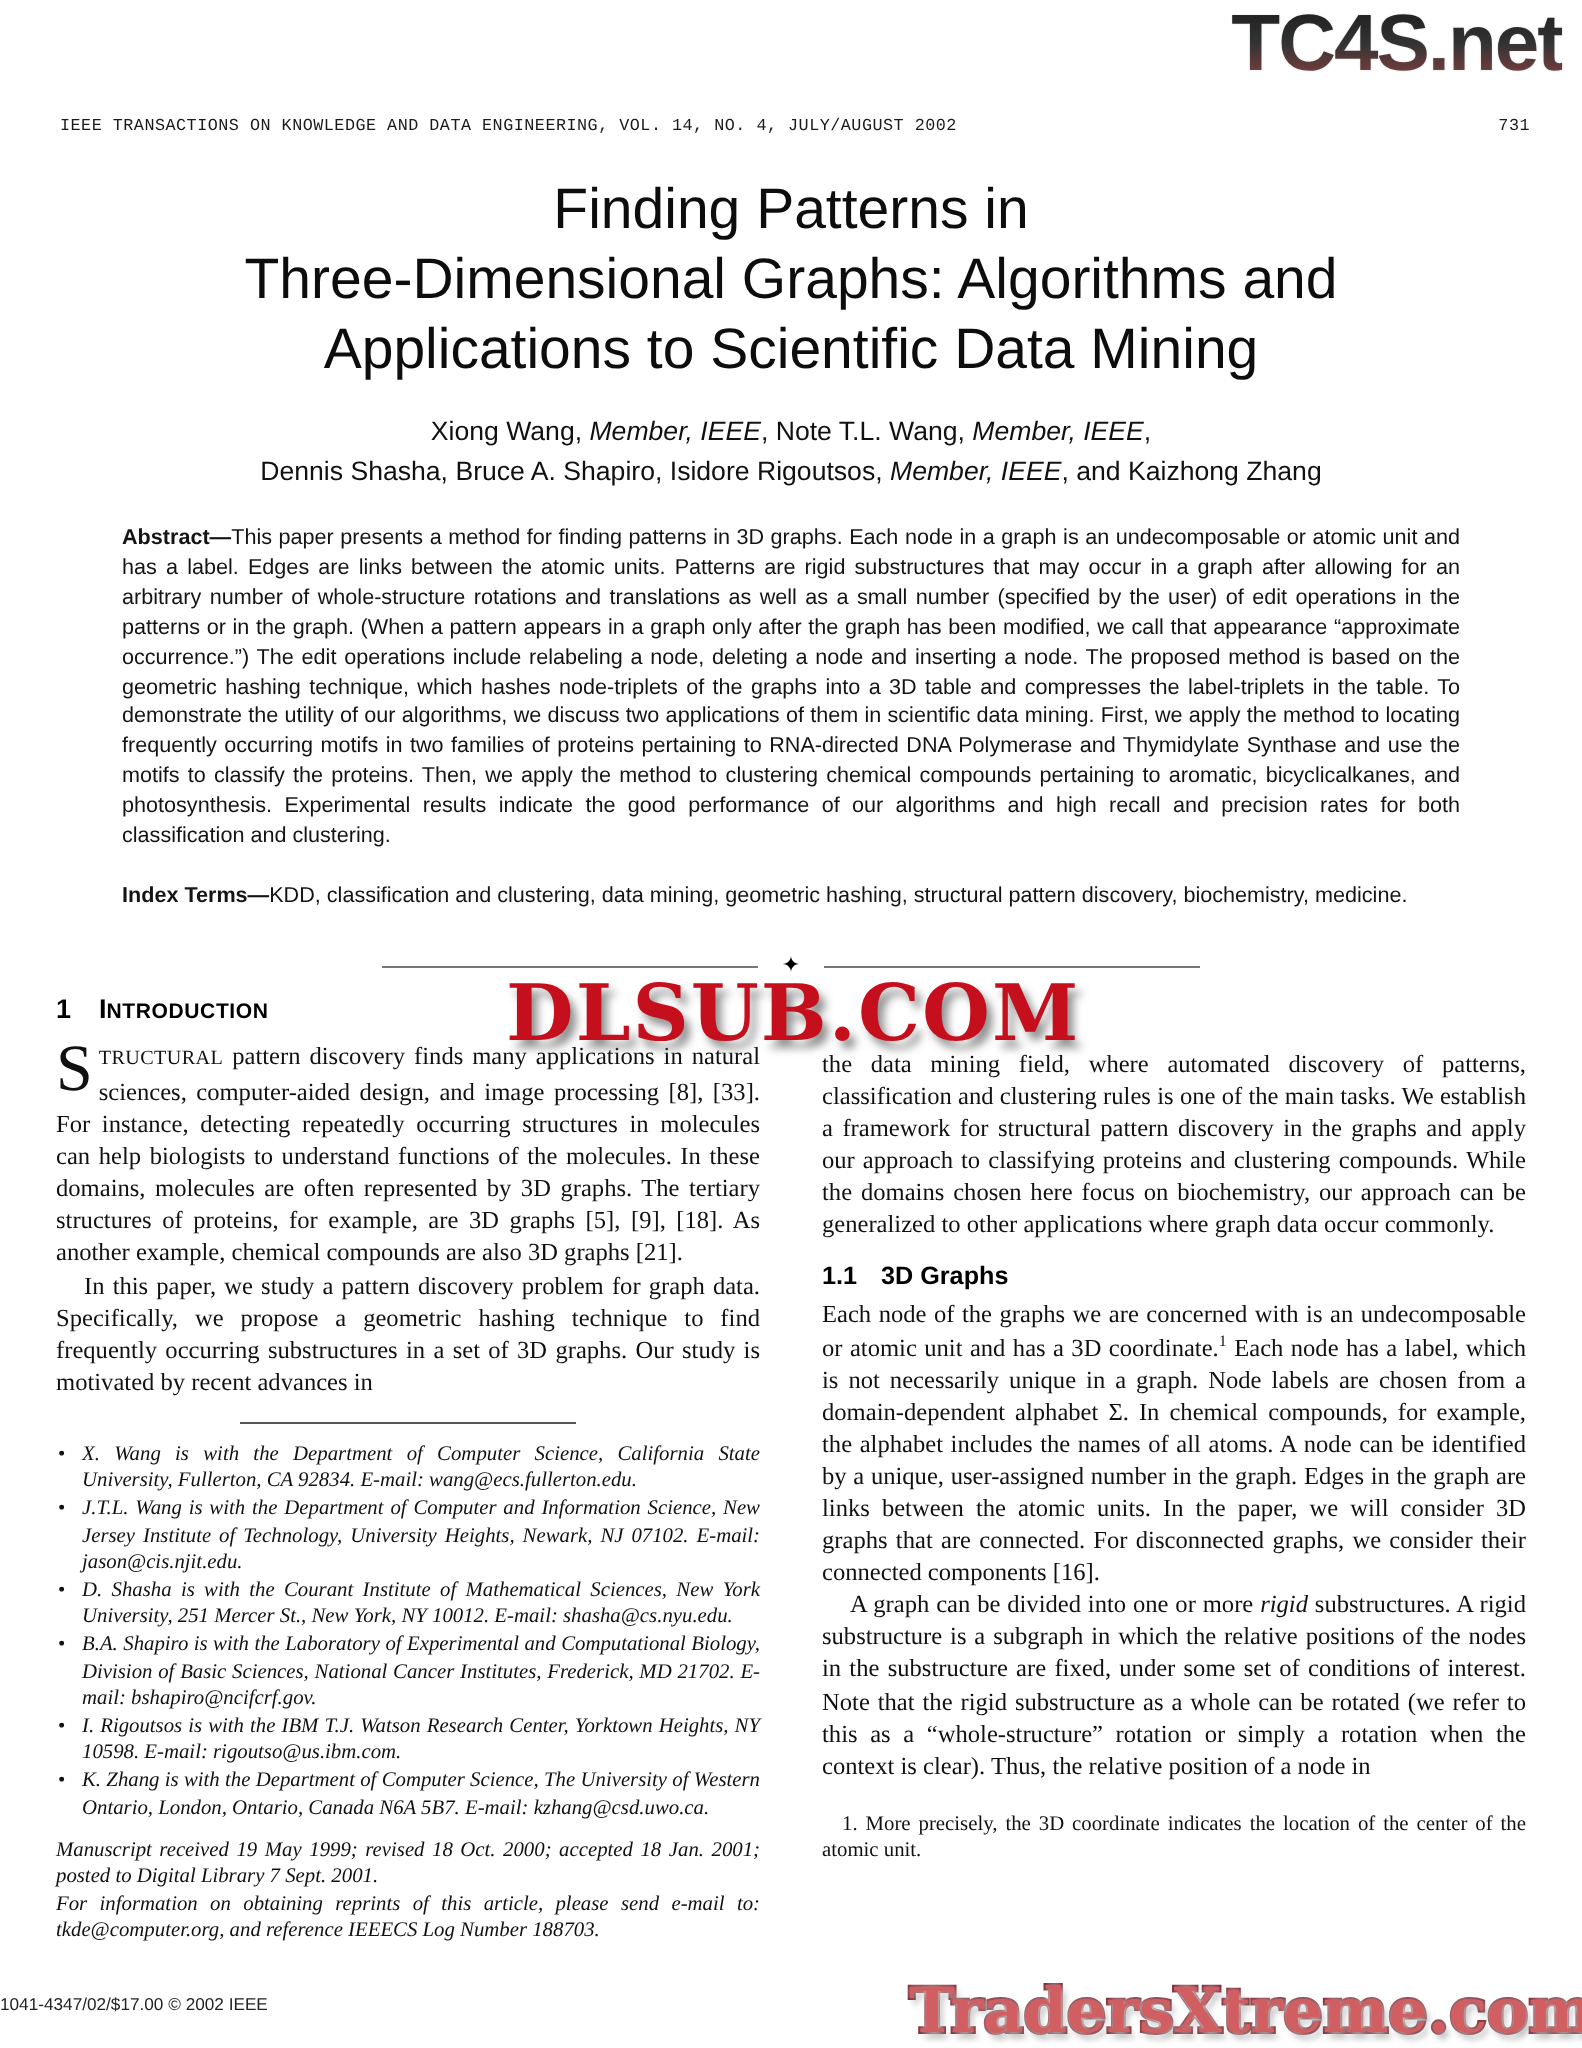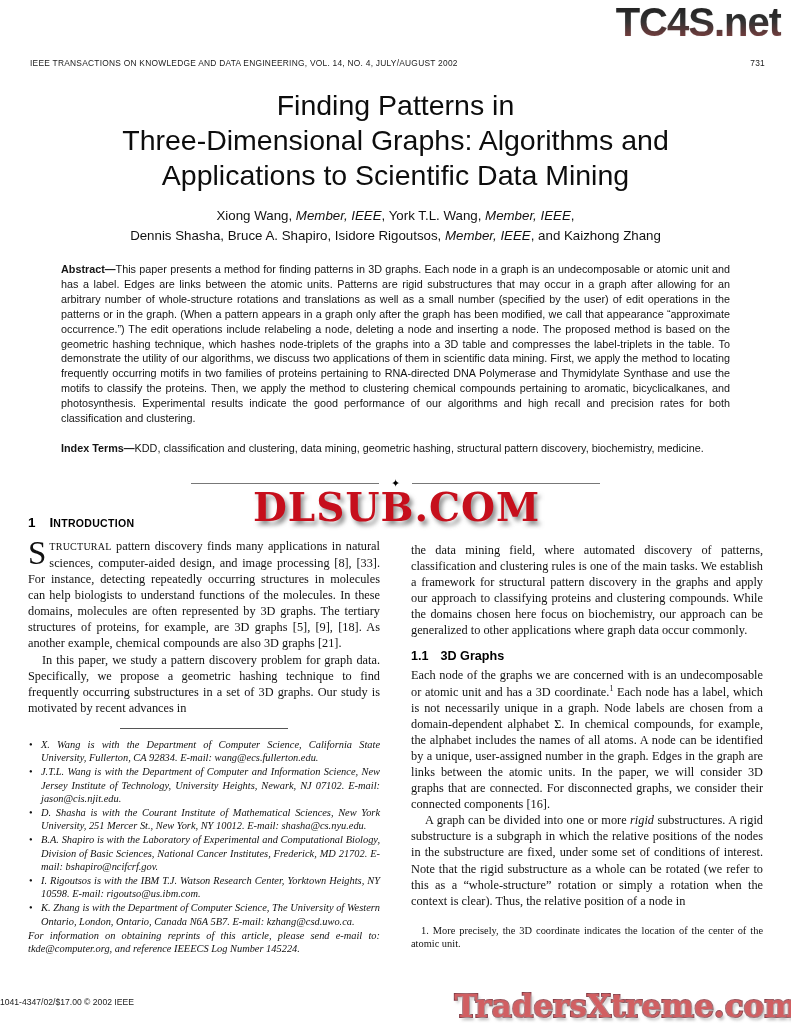--- a/index.html
+++ b/index.html
@@ -38,21 +38,21 @@
     color:#d15f62;
     -webkit-text-stroke:2px #701722;
     paint-order:stroke fill;
     text-shadow:0 0 5px rgba(255,255,255,0.9),2px 3px 3px rgba(130,130,130,0.6);
     z-index:30;white-space:nowrap;
   }
   
   .running-header{
     position:absolute;top:58px;left:30px;right:26px;
     display:flex;justify-content:space-between;
-    font-family:Liberation Sans, sans-serif;
+    font-family:Liberation Mono, monospace;
     font-size:8.4px;letter-spacing:0.25px;color:#1a1a1a;
   }
   
   .title{
     margin:88px 40px 0;
     text-align:center;
     font-family:"Liberation Sans",sans-serif;
     font-size:28.5px;line-height:35px;font-weight:normal;
     color:#0d0d0d;
   }
@@ -75,21 +75,21 @@
   
   .separator{
     margin:22px 0 0;
     display:flex;align-items:center;justify-content:center;gap:12px;
   }
   .separator .rule{width:188px;height:1px;background:#777;}
   .separator .diamond{font-size:11px;color:#000;line-height:1;}
   
   .columns{
     display:flex;gap:31px;
-    margin:26px 28px 0;
+    margin:8px 28px 0;
     position:relative;z-index:5;
   }
   .col{flex:1;min-width:0;}
   .col p{
     margin:0;
     font-size:12.3px;line-height:16.1px;
     text-align:justify;
   }
   .col p.indent{text-indent:14px;}
   h2.sec{
@@ -154,21 +154,21 @@
     <span>731</span>
   </div>
 
   <div class="title">
     <div>Finding Patterns in</div>
     <div>Three-Dimensional Graphs: Algorithms and</div>
     <div>Applications to Scientific Data Mining</div>
   </div>
 
   <div class="authors">
-    <div><span>Xiong Wang, </span><span class="italic">Member, IEEE</span><span>, York T.L. Wang, </span><span class="italic">Member, IEEE</span><span>,</span></div>
+    <div><span>Xiong Wang, </span><span class="italic">Member, IEEE</span><span>, Note T.L. Wang, </span><span class="italic">Member, IEEE</span><span>,</span></div>
     <div><span>Dennis Shasha, Bruce A. Shapiro, Isidore Rigoutsos, </span><span class="italic">Member, IEEE</span><span>, and Kaizhong Zhang</span></div>
   </div>
 
   <div class="abstract-block">
     <span class="lbl">Abstract—</span><span>This paper presents a method for finding patterns in 3D graphs. Each node in a graph is an undecomposable or atomic unit and has a label. Edges are links between the atomic units. Patterns are rigid substructures that may occur in a graph after allowing for an arbitrary number of whole-structure rotations and translations as well as a small number (specified by the user) of edit operations in the patterns or in the graph. (When a pattern appears in a graph only after the graph has been modified, we call that appearance “approximate occurrence.”) The edit operations include relabeling a node, deleting a node and inserting a node. The proposed method is based on the geometric hashing technique, which hashes node-triplets of the graphs into a 3D table and compresses the label-triplets in the table. To demonstrate the utility of our algorithms, we discuss two applications of them in scientific data mining. First, we apply the method to locating frequently occurring motifs in two families of proteins pertaining to RNA-directed DNA Polymerase and Thymidylate Synthase and use the motifs to classify the proteins. Then, we apply the method to clustering chemical compounds pertaining to aromatic, bicyclicalkanes, and photosynthesis. Experimental results indicate the good performance of our algorithms and high recall and precision rates for both classification and clustering.</span>
   </div>
 
   <div class="abstract-block index-block">
     <span class="lbl">Index Terms—</span><span>KDD, classification and clustering, data mining, geometric hashing, structural pattern discovery, biochemistry, medicine.</span>
   </div>
@@ -192,21 +192,22 @@
 
       <div class="fn-rule"></div>
       <ul class="affil">
         <li>X. Wang is with the Department of Computer Science, California State University, Fullerton, CA 92834. E-mail: wang@ecs.fullerton.edu.</li>
         <li>J.T.L. Wang is with the Department of Computer and Information Science, New Jersey Institute of Technology, University Heights, Newark, NJ 07102. E-mail: jason@cis.njit.edu.</li>
         <li>D. Shasha is with the Courant Institute of Mathematical Sciences, New York University, 251 Mercer St., New York, NY 10012. E-mail: shasha@cs.nyu.edu.</li>
         <li>B.A. Shapiro is with the Laboratory of Experimental and Computational Biology, Division of Basic Sciences, National Cancer Institutes, Frederick, MD 21702. E-mail: bshapiro@ncifcrf.gov.</li>
         <li>I. Rigoutsos is with the IBM T.J. Watson Research Center, Yorktown Heights, NY 10598. E-mail: rigoutso@us.ibm.com.</li>
         <li>K. Zhang is with the Department of Computer Science, The University of Western Ontario, London, Ontario, Canada N6A 5B7. E-mail: kzhang@csd.uwo.ca.</li>
       </ul>
-      <p class="note tight">For information on obtaining reprints of this article, please send e-mail to: tkde@computer.org, and reference IEEECS Log Number 145224.</p>
+      <p class="note">Manuscript received 19 May 1999; revised 18 Oct. 2000; accepted 18 Jan. 2001; posted to Digital Library 7 Sept. 2001.</p>
+      <p class="note tight">For information on obtaining reprints of this article, please send e-mail to: tkde@computer.org, and reference IEEECS Log Number 188703.</p>
     </div>
 
     <div class="col" style="padding-top:27px;">
       <p>the data mining field, where automated discovery of patterns, classification and clustering rules is one of the main tasks. We establish a framework for structural pattern discovery in the graphs and apply our approach to classifying proteins and clustering compounds. While the domains chosen here focus on biochemistry, our approach can be generalized to other applications where graph data occur commonly.</p>
       <h3 class="subsec">
         <span class="num">1.1</span><span>3D Graphs</span>
       </h3>
       <p>
         <span>Each node of the graphs we are concerned with is an undecomposable or atomic unit and has a 3D coordinate.</span><sup class="fnmark">1</sup><span> Each node has a label, which is not necessarily unique in a graph. Node labels are chosen from a domain-dependent alphabet Σ. In chemical compounds, for example, the alphabet includes the names of all atoms. A node can be identified by a unique, user-assigned number in the graph. Edges in the graph are links between the atomic units. In the paper, we will consider 3D graphs that are connected. For disconnected graphs, we consider their connected components [16].</span>
       </p>

